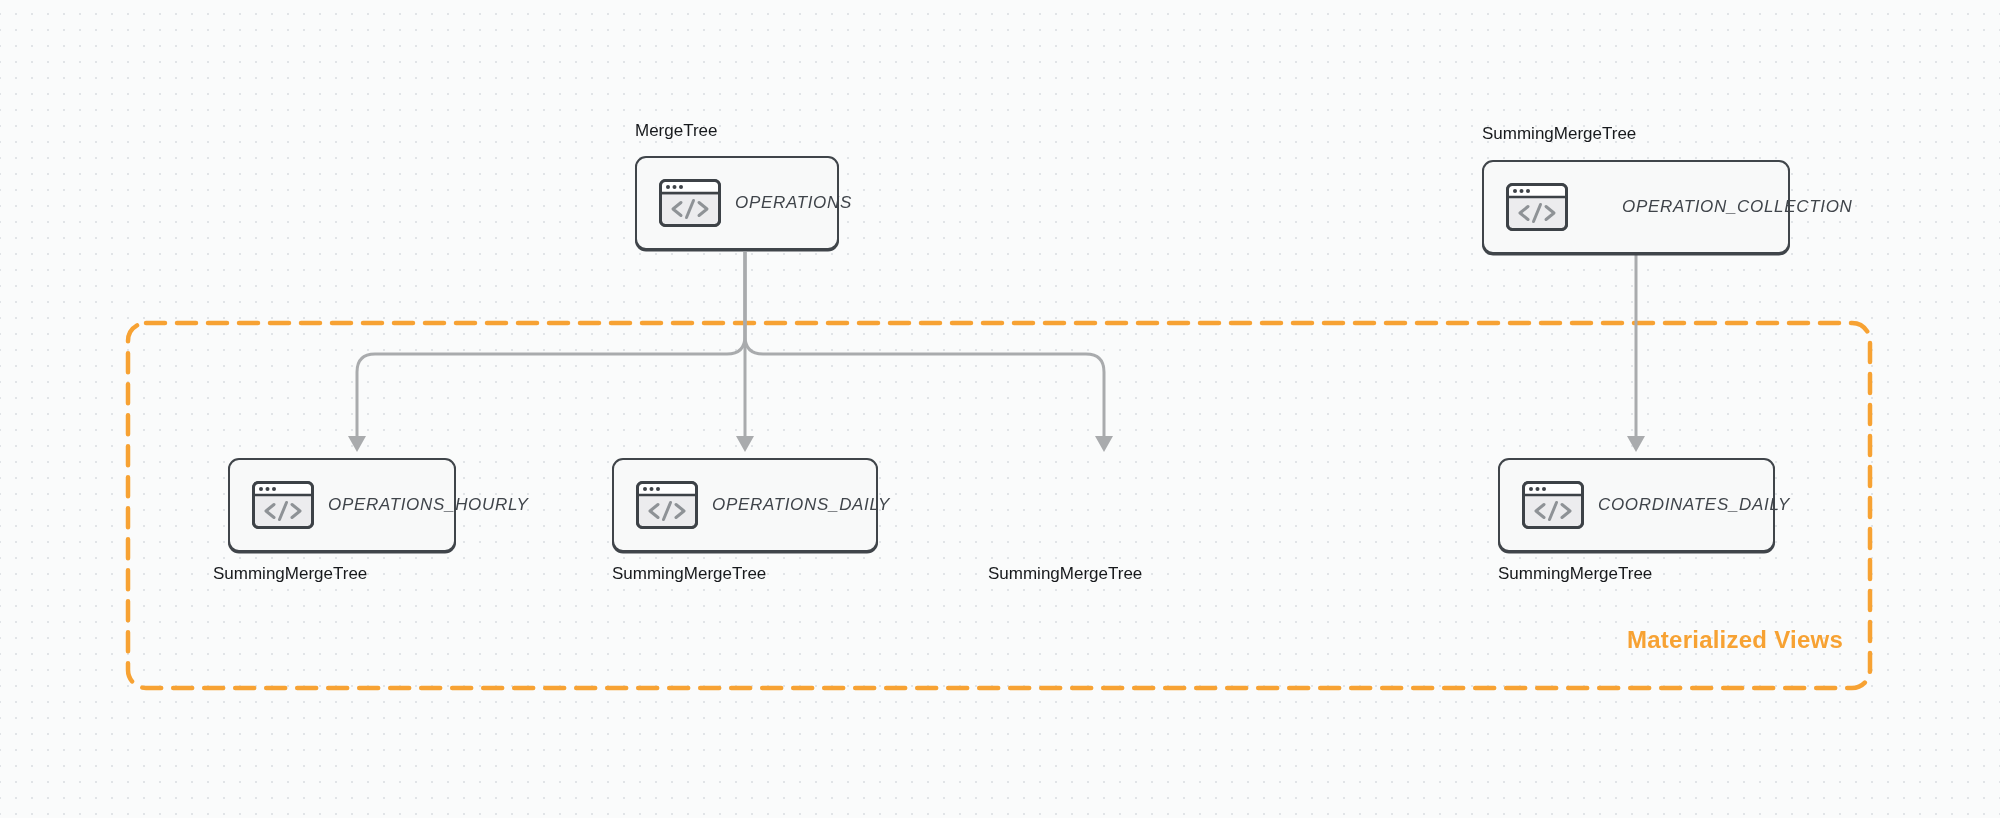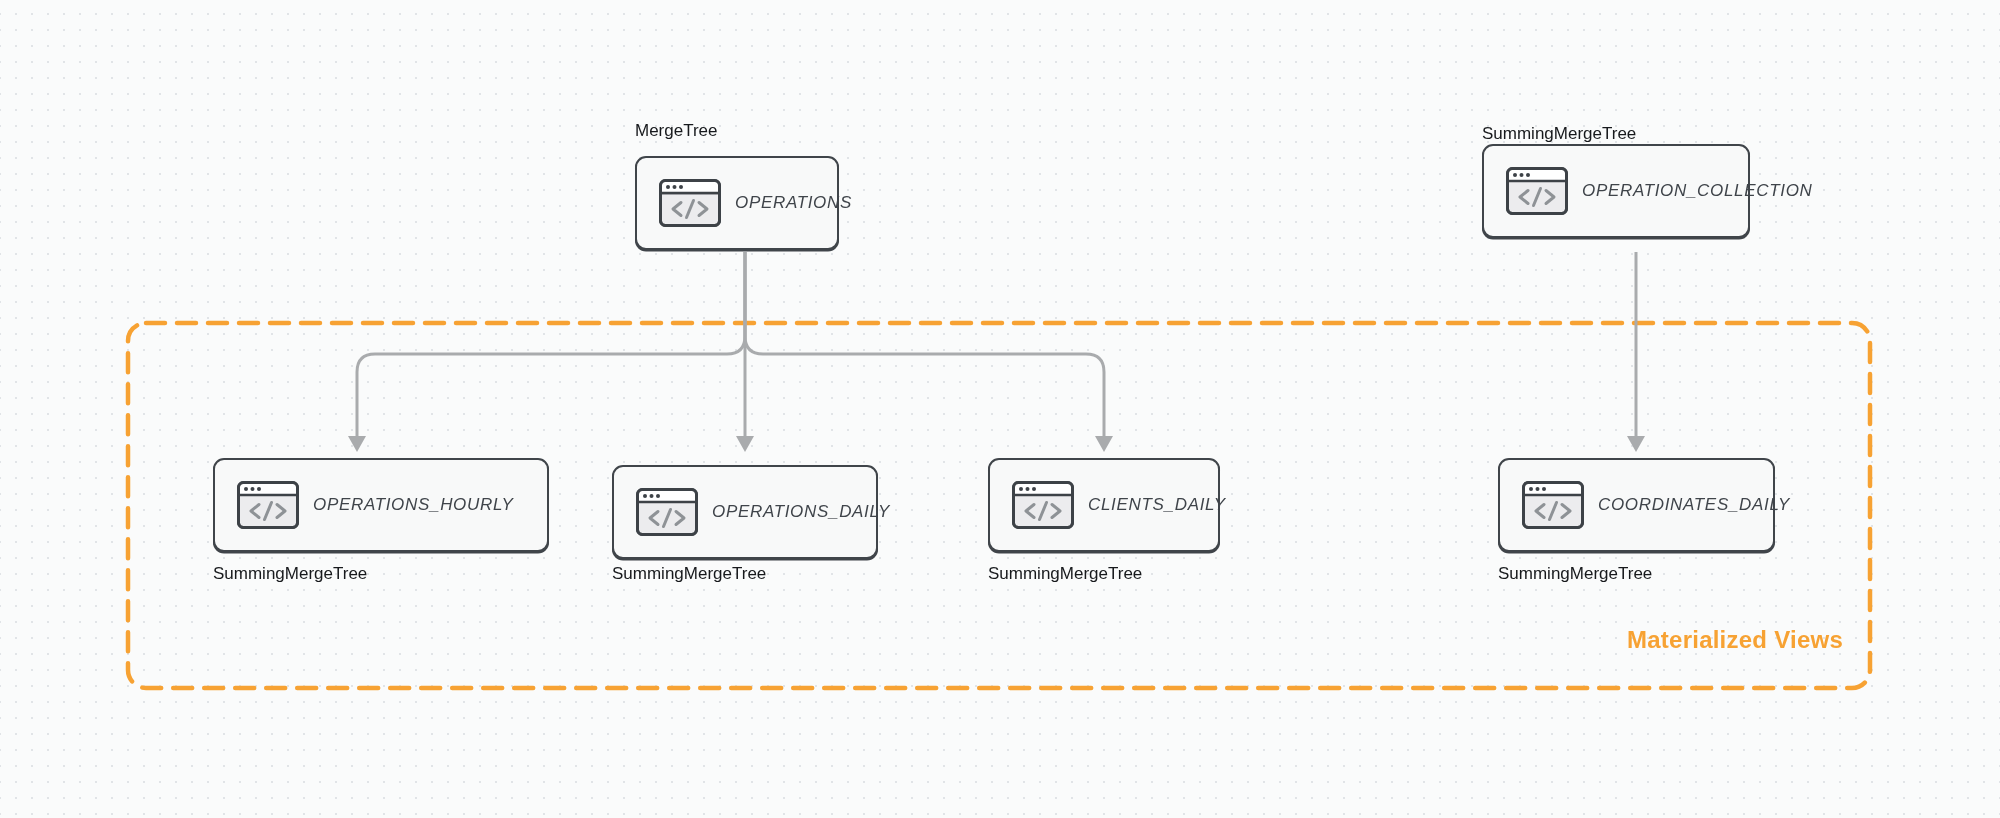--- a/index.html
+++ b/index.html
@@ -106,83 +106,68 @@
       <circle cx="9" cy="8" r="2" fill="#3d4247"></circle>
       <circle cx="15.5" cy="8" r="2" fill="#3d4247"></circle>
       <circle cx="22" cy="8" r="2" fill="#3d4247"></circle>
       <polyline points="22,23.5 14,30 22,36.5" fill="none" stroke="#8e9296" stroke-width="3" stroke-linecap="round" stroke-linejoin="round"></polyline>
       <polyline points="40,23.5 48,30 40,36.5" fill="none" stroke="#8e9296" stroke-width="3" stroke-linecap="round" stroke-linejoin="round"></polyline>
       <line x1="34.5" y1="21.5" x2="27.5" y2="38.5" stroke="#8e9296" stroke-width="3" stroke-linecap="round"></line>
     </svg>
     <span class="node-title">OPERATIONS</span>
   </div>
 
-  <div class="node" style="left:1482px; top:144px; width:268px; height:94px;">
+  <div class="node" style="left:1482px; top:160px; width:308px; height:94px;gap:40px;">
     <svg class="node-icon" viewBox="0 0 62 48">
       <rect x="1.5" y="1.5" width="59" height="45" rx="5" fill="#ececee" stroke="#3d4247" stroke-width="3"></rect>
       <path d="M3 6 q0 -3 3 -3 h50 q3 0 3 3 v8 h-56 z" fill="#ffffff" stroke="none"></path>
       <rect x="1.5" y="1.5" width="59" height="45" rx="5" fill="none" stroke="#3d4247" stroke-width="3"></rect>
       <line x1="3" y1="14" x2="59" y2="14" stroke="#3d4247" stroke-width="2.5"></line>
       <circle cx="9" cy="8" r="2" fill="#3d4247"></circle>
       <circle cx="15.5" cy="8" r="2" fill="#3d4247"></circle>
       <circle cx="22" cy="8" r="2" fill="#3d4247"></circle>
       <polyline points="22,23.5 14,30 22,36.5" fill="none" stroke="#8e9296" stroke-width="3" stroke-linecap="round" stroke-linejoin="round"></polyline>
       <polyline points="40,23.5 48,30 40,36.5" fill="none" stroke="#8e9296" stroke-width="3" stroke-linecap="round" stroke-linejoin="round"></polyline>
       <line x1="34.5" y1="21.5" x2="27.5" y2="38.5" stroke="#8e9296" stroke-width="3" stroke-linecap="round"></line>
     </svg>
     <span class="node-title">OPERATION_COLLECTION</span>
   </div>
 
-  <div class="node" style="left:213px; top:458px; width:336px; height:94px;">
+  <div class="node" style="left:228px; top:458px; width:228px; height:94px;">
     <svg class="node-icon" viewBox="0 0 62 48">
       <rect x="1.5" y="1.5" width="59" height="45" rx="5" fill="#ececee" stroke="#3d4247" stroke-width="3"></rect>
       <path d="M3 6 q0 -3 3 -3 h50 q3 0 3 3 v8 h-56 z" fill="#ffffff" stroke="none"></path>
       <rect x="1.5" y="1.5" width="59" height="45" rx="5" fill="none" stroke="#3d4247" stroke-width="3"></rect>
       <line x1="3" y1="14" x2="59" y2="14" stroke="#3d4247" stroke-width="2.5"></line>
       <circle cx="9" cy="8" r="2" fill="#3d4247"></circle>
       <circle cx="15.5" cy="8" r="2" fill="#3d4247"></circle>
       <circle cx="22" cy="8" r="2" fill="#3d4247"></circle>
       <polyline points="22,23.5 14,30 22,36.5" fill="none" stroke="#8e9296" stroke-width="3" stroke-linecap="round" stroke-linejoin="round"></polyline>
       <polyline points="40,23.5 48,30 40,36.5" fill="none" stroke="#8e9296" stroke-width="3" stroke-linecap="round" stroke-linejoin="round"></polyline>
       <line x1="34.5" y1="21.5" x2="27.5" y2="38.5" stroke="#8e9296" stroke-width="3" stroke-linecap="round"></line>
     </svg>
     <span class="node-title">OPERATIONS_HOURLY</span>
   </div>
 
-  <div class="node" style="left:612px; top:458px; width:266px; height:94px;margin-top:7px;">
+  <div class="node" style="left:612px; top:458px; width:266px; height:94px;">
     <svg class="node-icon" viewBox="0 0 62 48">
       <rect x="1.5" y="1.5" width="59" height="45" rx="5" fill="#ececee" stroke="#3d4247" stroke-width="3"></rect>
       <path d="M3 6 q0 -3 3 -3 h50 q3 0 3 3 v8 h-56 z" fill="#ffffff" stroke="none"></path>
       <rect x="1.5" y="1.5" width="59" height="45" rx="5" fill="none" stroke="#3d4247" stroke-width="3"></rect>
       <line x1="3" y1="14" x2="59" y2="14" stroke="#3d4247" stroke-width="2.5"></line>
       <circle cx="9" cy="8" r="2" fill="#3d4247"></circle>
       <circle cx="15.5" cy="8" r="2" fill="#3d4247"></circle>
       <circle cx="22" cy="8" r="2" fill="#3d4247"></circle>
       <polyline points="22,23.5 14,30 22,36.5" fill="none" stroke="#8e9296" stroke-width="3" stroke-linecap="round" stroke-linejoin="round"></polyline>
       <polyline points="40,23.5 48,30 40,36.5" fill="none" stroke="#8e9296" stroke-width="3" stroke-linecap="round" stroke-linejoin="round"></polyline>
       <line x1="34.5" y1="21.5" x2="27.5" y2="38.5" stroke="#8e9296" stroke-width="3" stroke-linecap="round"></line>
     </svg>
     <span class="node-title">OPERATIONS_DAILY</span>
   </div>
 
-  <div class="node" style="left:988px; top:458px; width:232px; height:94px;">
-    <svg class="node-icon" viewBox="0 0 62 48">
-      <rect x="1.5" y="1.5" width="59" height="45" rx="5" fill="#ececee" stroke="#3d4247" stroke-width="3"></rect>
-      <path d="M3 6 q0 -3 3 -3 h50 q3 0 3 3 v8 h-56 z" fill="#ffffff" stroke="none"></path>
-      <rect x="1.5" y="1.5" width="59" height="45" rx="5" fill="none" stroke="#3d4247" stroke-width="3"></rect>
-      <line x1="3" y1="14" x2="59" y2="14" stroke="#3d4247" stroke-width="2.5"></line>
-      <circle cx="9" cy="8" r="2" fill="#3d4247"></circle>
-      <circle cx="15.5" cy="8" r="2" fill="#3d4247"></circle>
-      <circle cx="22" cy="8" r="2" fill="#3d4247"></circle>
-      <polyline points="22,23.5 14,30 22,36.5" fill="none" stroke="#8e9296" stroke-width="3" stroke-linecap="round" stroke-linejoin="round"></polyline>
-      <polyline points="40,23.5 48,30 40,36.5" fill="none" stroke="#8e9296" stroke-width="3" stroke-linecap="round" stroke-linejoin="round"></polyline>
-      <line x1="34.5" y1="21.5" x2="27.5" y2="38.5" stroke="#8e9296" stroke-width="3" stroke-linecap="round"></line>
-    </svg>
-    <span class="node-title">CLIENTS_DAILY</span>
-  </div>
 
   <div class="node" style="left:1498px; top:458px; width:277px; height:94px;">
     <svg class="node-icon" viewBox="0 0 62 48">
       <rect x="1.5" y="1.5" width="59" height="45" rx="5" fill="#ececee" stroke="#3d4247" stroke-width="3"></rect>
       <path d="M3 6 q0 -3 3 -3 h50 q3 0 3 3 v8 h-56 z" fill="#ffffff" stroke="none"></path>
       <rect x="1.5" y="1.5" width="59" height="45" rx="5" fill="none" stroke="#3d4247" stroke-width="3"></rect>
       <line x1="3" y1="14" x2="59" y2="14" stroke="#3d4247" stroke-width="2.5"></line>
       <circle cx="9" cy="8" r="2" fill="#3d4247"></circle>
       <circle cx="15.5" cy="8" r="2" fill="#3d4247"></circle>
       <circle cx="22" cy="8" r="2" fill="#3d4247"></circle>

